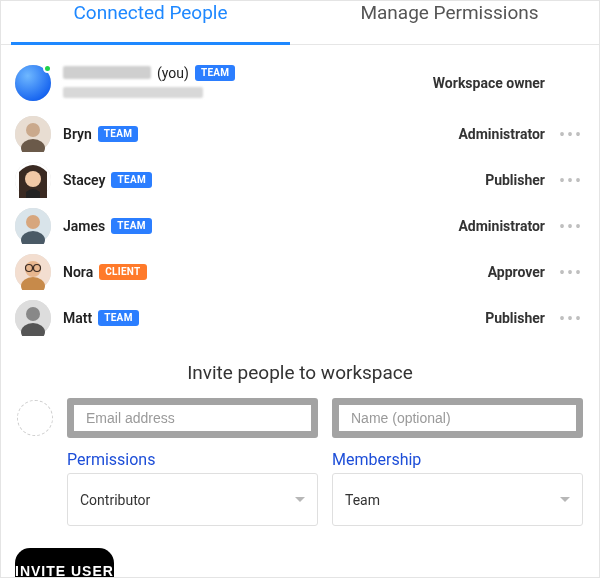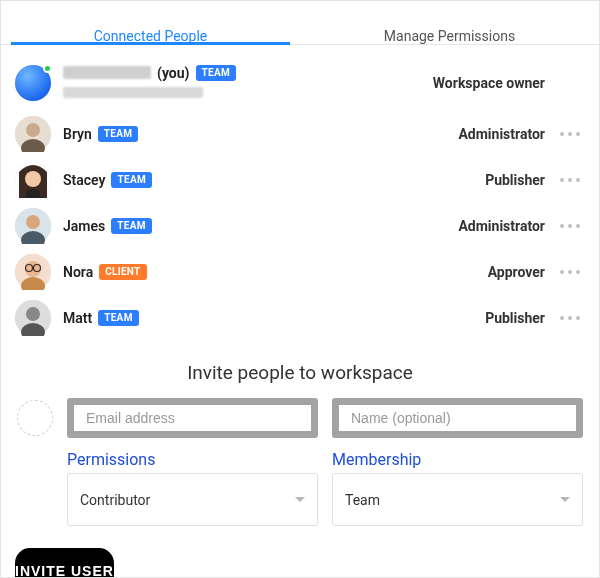--- a/index.html
+++ b/index.html
@@ -12,24 +12,24 @@
     border: 1px solid #e4e4e4;
   }
   .tabs {
     display: flex;
     border-bottom: 1px solid #e6e6e6;
     height: 44px;
   }
   .tab {
     flex: 1;
     display: flex;
-    align-items: flex-end;
+    align-items: flex-start;
     justify-content: center;
     color: #555;
-    font-size: 14px;
+    font-size: 19px;
     cursor: pointer;
     position: relative;
   }
   .tab.active {
     color: #1e88ff;
   }
   .tab.active::after {
     content: "";
     position: absolute;
     left: 10px;
@@ -88,21 +88,21 @@
     border-radius: 2px;
     filter: blur(1px);
   }
   .subline .redact {
     display: inline-block;
     width: 140px; height: 11px;
     background: #d8d8d8;
     border-radius: 2px;
     filter: blur(1px);
   }
-  .youtext { font-weight: 700; color:#222; }
+  .youtext { font-weight: 400; color:#222; }
   .badge {
     display: inline-block;
     font-size: 10px;
     font-weight: 700;
     letter-spacing: .3px;
     color: #fff;
     padding: 2px 6px;
     border-radius: 3px;
     line-height: 1.2;
   }

